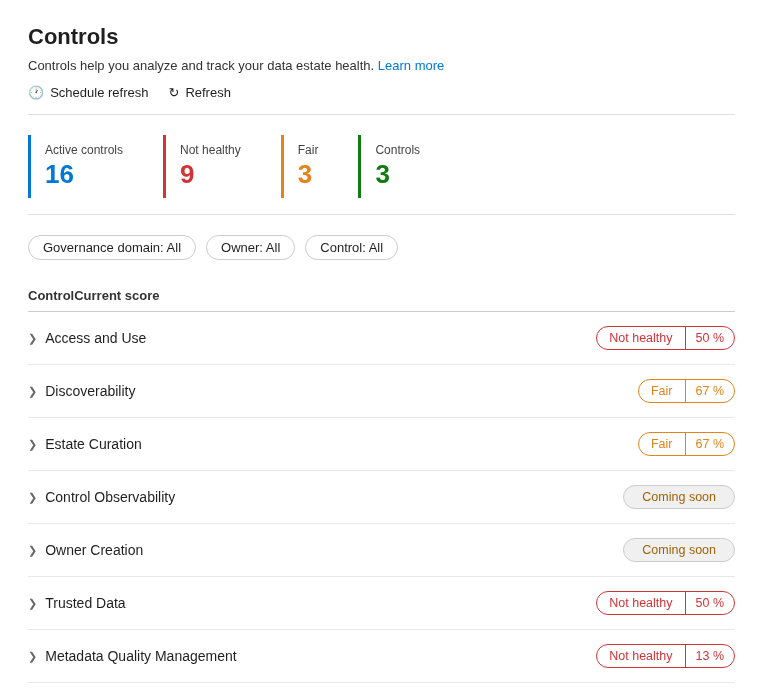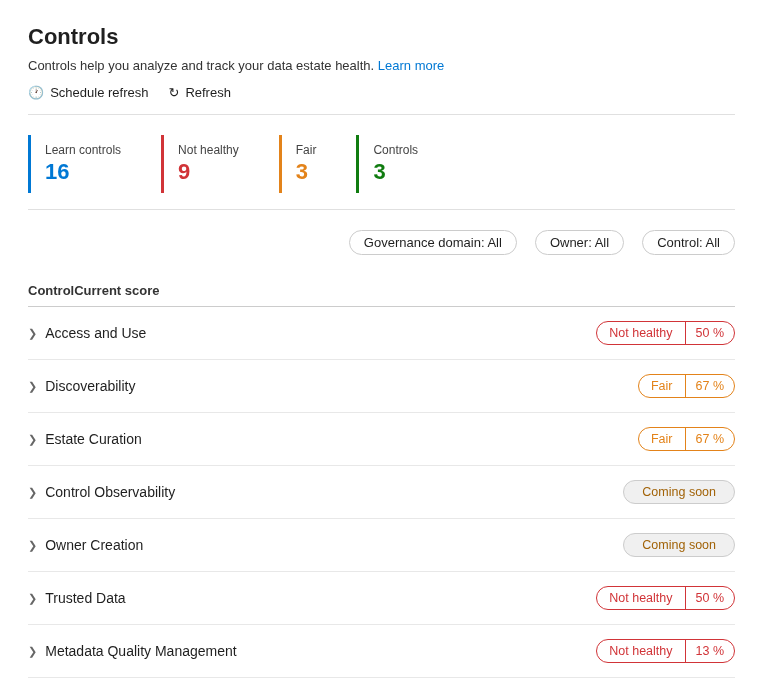--- a/index.html
+++ b/index.html
@@ -69,34 +69,33 @@
     .stat-item.orange { border-color: #e3831a; }
     .stat-item.green { border-color: #107c10; }
 
     .stat-label {
       font-size: 12px;
       color: #444;
       margin-bottom: 2px;
     }
 
     .stat-value {
-      font-size: 22px;
+      font-size: 26px;
       font-weight: 600;
     }
 
     .stat-item.blue .stat-value { color: #0078d4; }
     .stat-item.red .stat-value { color: #d13438; }
     .stat-item.orange .stat-value { color: #e3831a; }
     .stat-item.green .stat-value { color: #107c10; }
 
     .filters {
       display: flex;
-      gap: 18px;
+      gap: 10px;
       margin-bottom: 20px;
-      justify-content: flex-end;
     }
 
     .filter-chip {
       border: 1px solid #ccc;
       border-radius: 16px;
       padding: 4px 14px;
       font-size: 13px;
       cursor: pointer;
       background: #fff;
       color: #1f1f1f;
@@ -187,21 +186,21 @@
     <span>Schedule refresh</span>
   </button>
   <button class="toolbar-btn">
     <span>↻</span>
     <span>Refresh</span>
   </button>
 </div>
 
 <div class="stats-row">
 <div class="stat-item blue">
-    <div class="stat-label">Learn controls</div>
+    <div class="stat-label">Active controls</div>
     <div class="stat-value">16</div>
   </div>
     <div class="stat-item red">
     <div class="stat-label">Not healthy</div>
     <div class="stat-value">9</div>
   </div>
     <div class="stat-item orange">
     <div class="stat-label">Fair</div>
     <div class="stat-value">3</div>
   </div>

